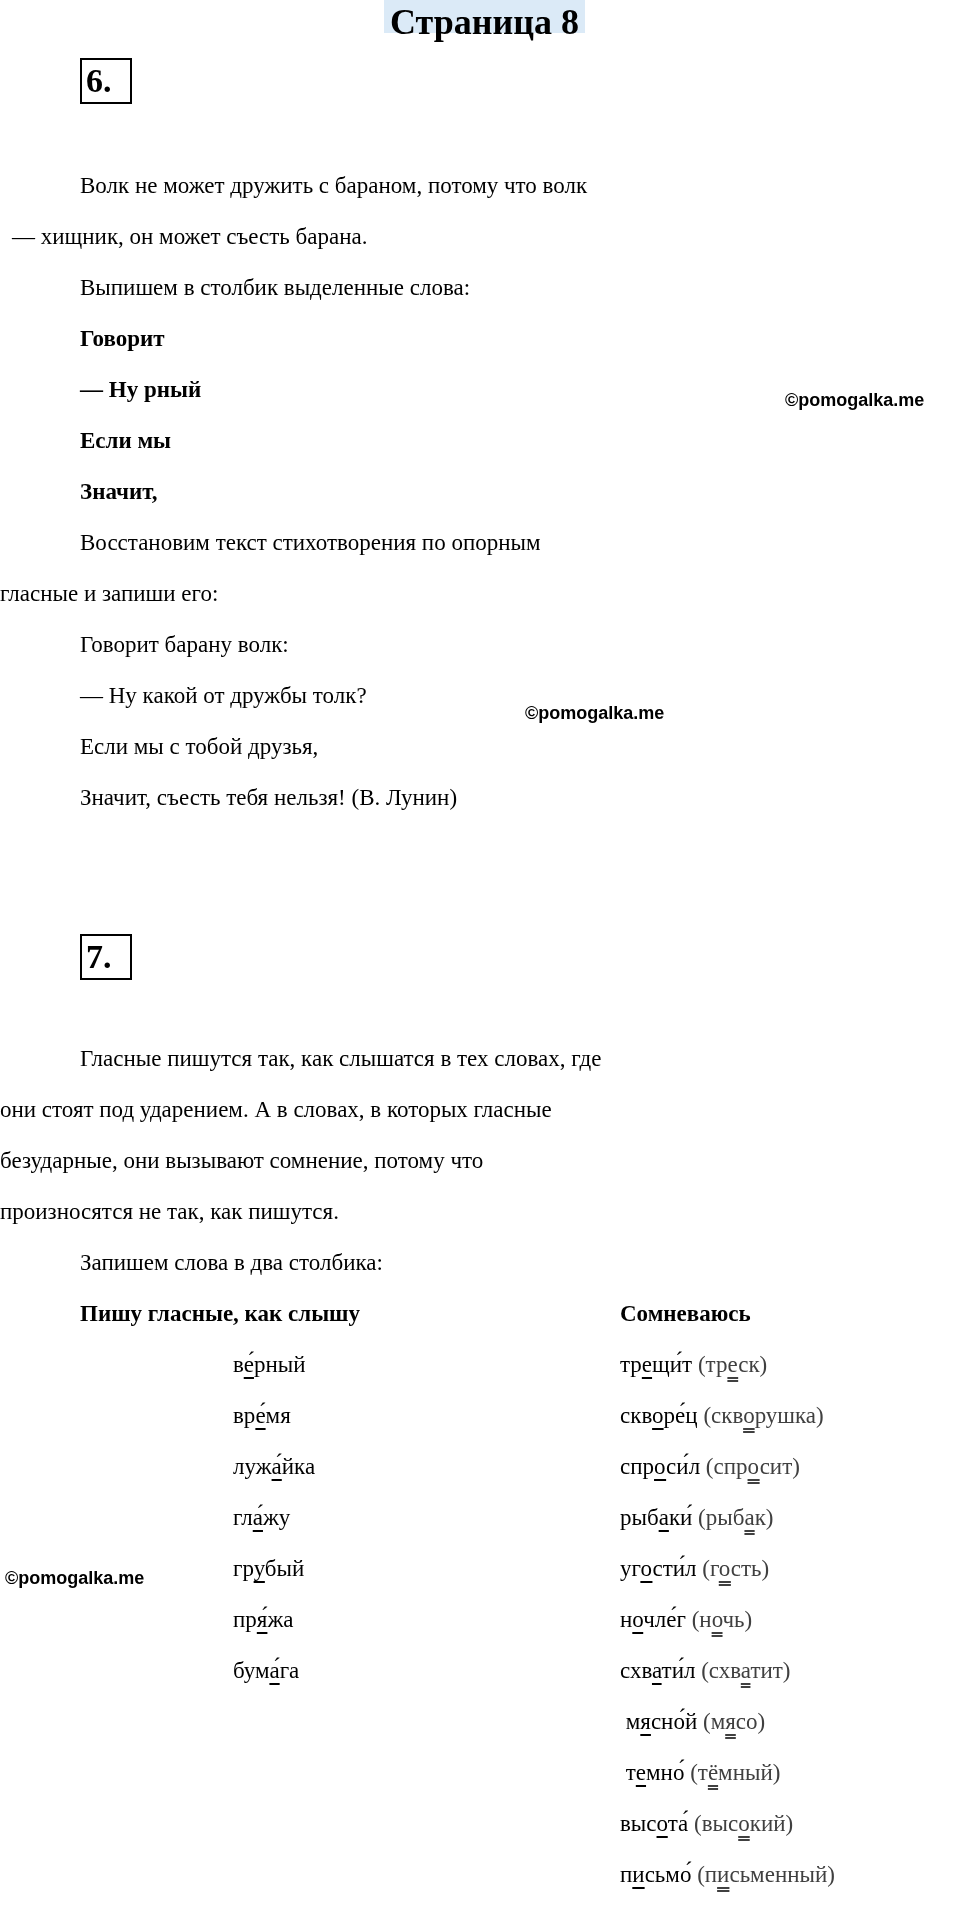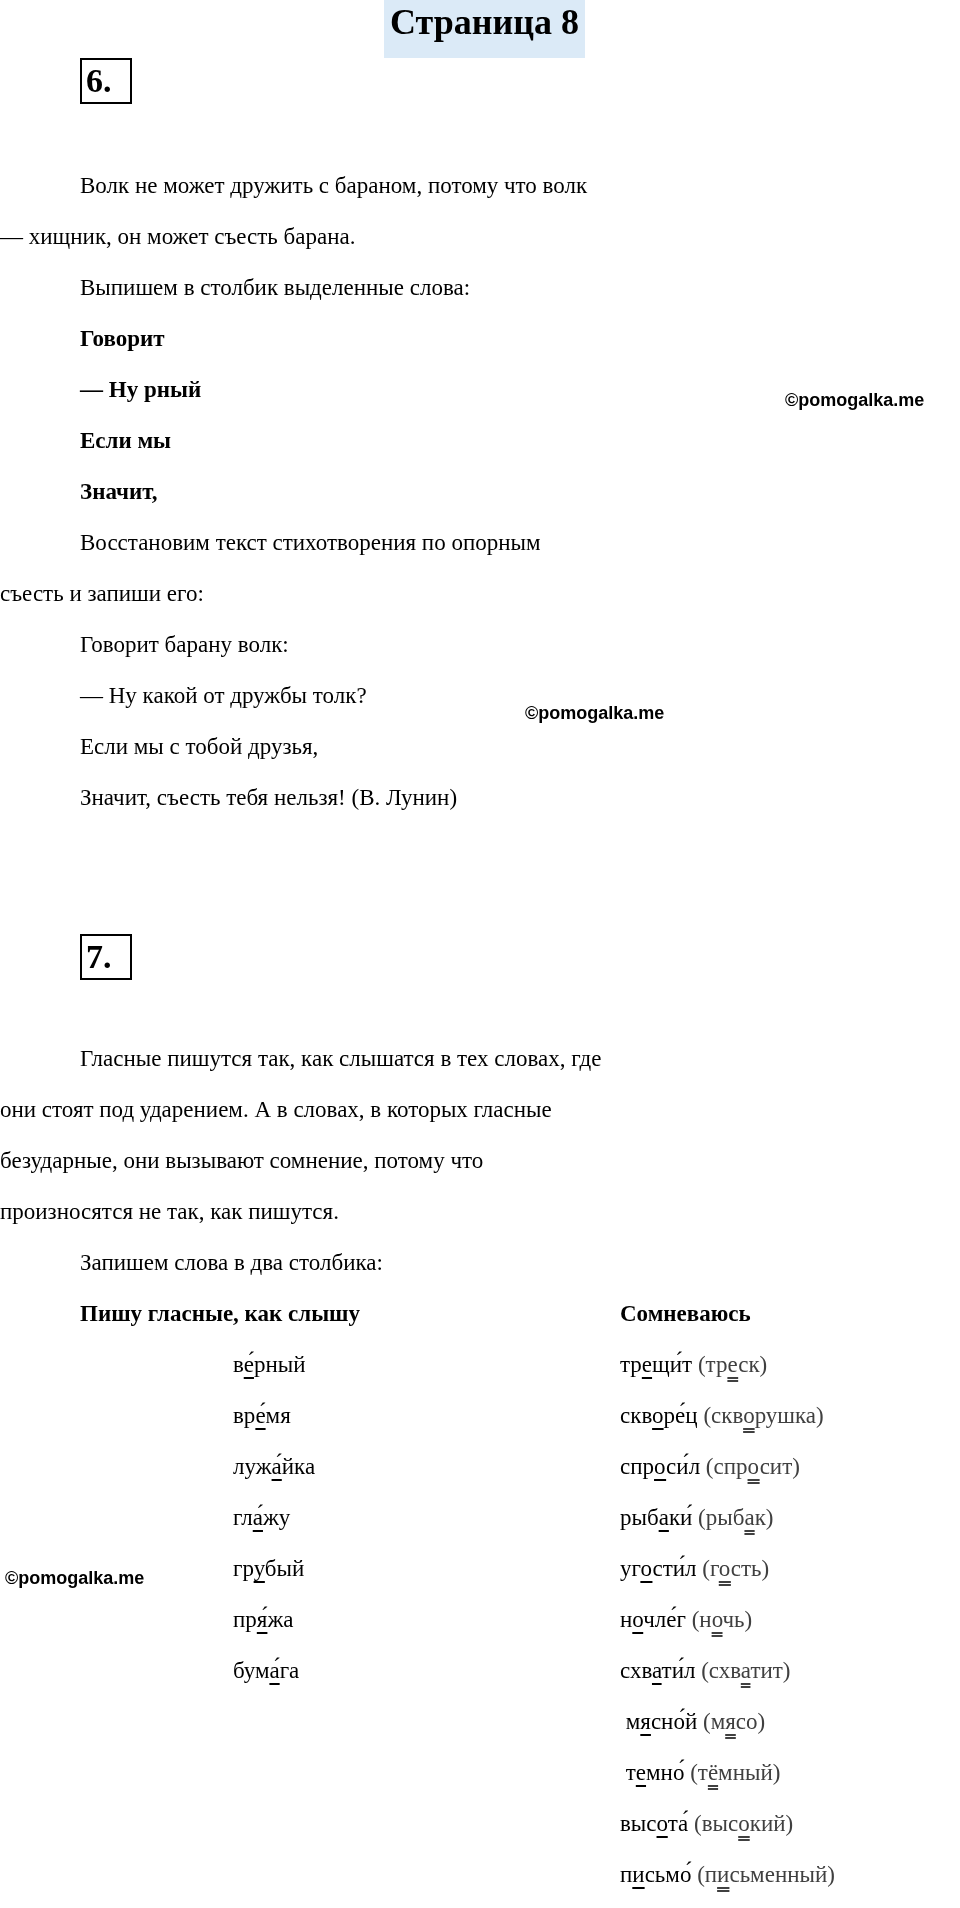--- a/index.html
+++ b/index.html
@@ -1,50 +1,50 @@
 <!DOCTYPE html>
 <html><head>
 <meta charset="utf-8">
 <style>
   html, body { margin:0; padding:0; background:#ffffff; }
   body { width:960px; height:1908px; position:relative; overflow:hidden;
          font-family:"Liberation Serif","DejaVu Serif",serif; color:#000; }
   .abs { position:absolute; white-space:nowrap; }
-  .title { left:384px; top:0; height:58px; padding:0 6px; background:#dbeaf7;
+  .title { left:384px; top:0; height:33px; padding:0 6px; background:#dbeaf7;
            font-weight:bold; font-size:36px; line-height:45px; }
   .numbox { width:44px; height:42px; border:2px solid #000; font-weight:bold;
             font-size:34px; line-height:42px; text-align:left; padding-left:4px; box-sizing:content-box; }
   .line { font-size:23px; line-height:51px; height:51px; }
   .bold { font-weight:bold; }
   .wm { font-family:"Liberation Sans","DejaVu Sans",sans-serif; font-weight:bold;
         font-size:18px; color:#000; }
   .hint { color:#404040; }
   .u1 { text-decoration:underline; text-decoration-thickness:2px; text-underline-offset:5px; }
   .u2 { text-decoration:underline double; text-decoration-thickness:2px; text-underline-offset:5px; }
 </style>
 </head>
 <body>
 
 <div class="abs title">Страница 8</div>
 
 <div class="abs numbox" style="left:80px;top:58px;">6.</div>
 
 <div class="abs line" style="left:80px;top:160px;">Волк не может дружить с бараном, потому что волк</div>
-<div class="abs line" style="left:0px;top:211px;">— хищник, он может съесть барана.</div>
+<div class="abs line" style="left:12px;top:211px;">— хищник, он может съесть барана.</div>
 <div class="abs line" style="left:80px;top:262px;">Выпишем в столбик выделенные слова:</div>
 
 <div class="abs line bold" style="left:80px;top:313px;">Говорит</div>
 <div class="abs line bold" style="left:80px;top:364px;">— Ну рный</div>
 <div class="abs line bold" style="left:80px;top:415px;">Если мы</div>
 <div class="abs line bold" style="left:80px;top:466px;">Значит,</div>
 
 <div class="abs wm" style="left:785px;top:390px;">©pomogalka.me</div>
 
 <div class="abs line" style="left:80px;top:517px;">Восстановим текст стихотворения по опорным</div>
-<div class="abs line" style="left:0px;top:568px;">съесть и запиши его:</div>
+<div class="abs line" style="left:0px;top:568px;">гласные и запиши его:</div>
 
 <div class="abs line" style="left:80px;top:619px;">Говорит барану волк:</div>
 <div class="abs line" style="left:80px;top:670px;">— Ну какой от дружбы толк?</div>
 <div class="abs wm" style="left:525px;top:703px;">©pomogalka.me</div>
 <div class="abs line" style="left:80px;top:721px;">Если мы с тобой друзья,</div>
 <div class="abs line" style="left:80px;top:772px;">Значит, съесть тебя нельзя! (В. Лунин)</div>
 
 <div class="abs numbox" style="left:80px;top:934px;">7.</div>
 
 <div class="abs line" style="left:80px;top:1033px;">Гласные пишутся так, как слышатся в тех словах, где</div>

